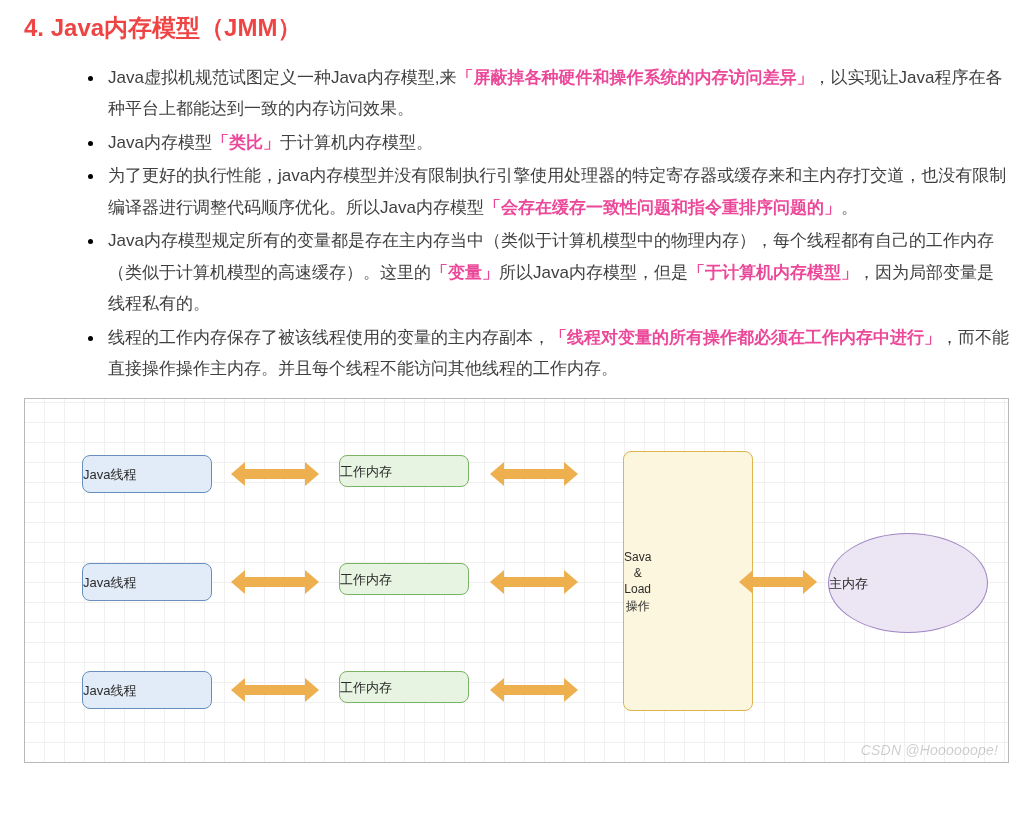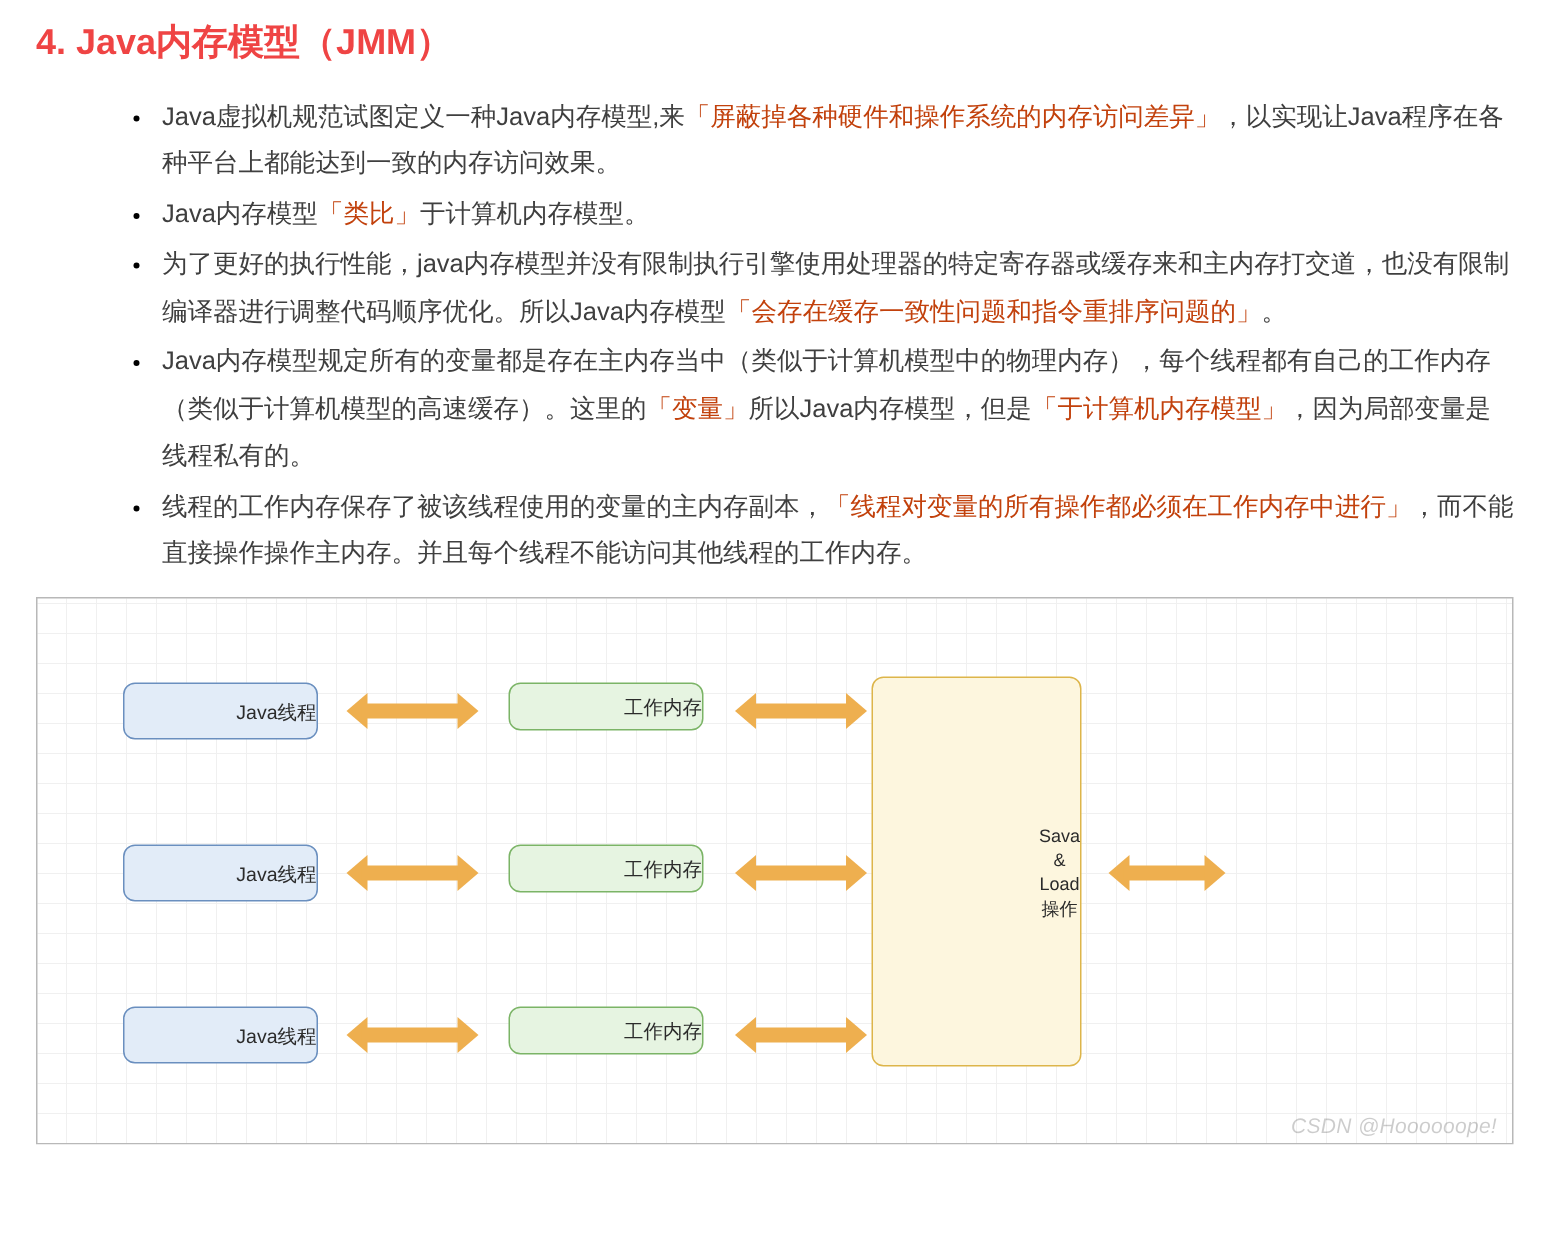--- a/index.html
+++ b/index.html
@@ -23,57 +23,57 @@
     font-size: 17px;
     line-height: 1.85;
     color: #3f3f3f;
   }
   ul.main-list > li {
     list-style: disc;
     margin-bottom: 2px;
     padding-left: 4px;
   }
   ul.main-list > li::marker { color:#000; font-size:15px; }
-  b, strong { font-weight: 400; color:#c2410c; }
+  b, strong { font-weight: 700; color:#ec4899; }
 
   
   .diagram-wrap {
     border: 1px solid #b8b8b8;
     width: 985px;
     height: 365px;
     position: relative;
     background:
       repeating-linear-gradient(0deg,  transparent, transparent 19px, #f0f0f0 19px, #f0f0f0 20px),
       repeating-linear-gradient(90deg, transparent, transparent 19px, #f0f0f0 19px, #f0f0f0 20px);
   }
   .node {
     position: absolute;
     border: 1px solid;
     border-radius: 8px;
     display: flex;
     align-items: center;
-    justify-content: flex-end;
+    justify-content: flex-start;
     font-size: 13px;
     text-align: center;
     line-height: 1.35;
   }
   .thread-box {
     width: 130px; height: 38px;
     background: #e2ecf8; border-color:#6a8fbf;
     left: 57px;
   }
   .work-box {
     width: 130px; height: 32px;
     background:#e6f4e1; border-color:#7bb466;
     left: 314px;
   }
   .op-box {
-    width:140px; height:260px;
+    width:130px; height:260px;
     background:#fdf6de; border-color:#ddb54a;
-    left: 556px; top: 52px;
+    left: 598px; top: 52px;
     font-size:12px;
   }
   .main-mem {
     width:160px; height:100px;
     background:#ece5f4; border-color:#9f85c2;
     border-radius: 50%;
     left: 803px; top: 134px;
     font-size:13px;
   }
 
@@ -149,20 +149,23 @@
       <span>工作内存</span>
     </div>
 
   <div class="node op-box">
       <span style="white-space:pre-line">Sava
 &amp;
 Load
 操作</span>
     </div>
 
+  <div class="node main-mem">
+      <span>主内存</span>
+    </div>
 
   <div class="dbl ar-a r1">
       <div class="head-l"></div>
       <div class="shaft"></div>
       <div class="head-r"></div>
     </div>
   <div class="dbl ar-a r2">
       <div class="head-l"></div>
       <div class="shaft"></div>
       <div class="head-r"></div>

